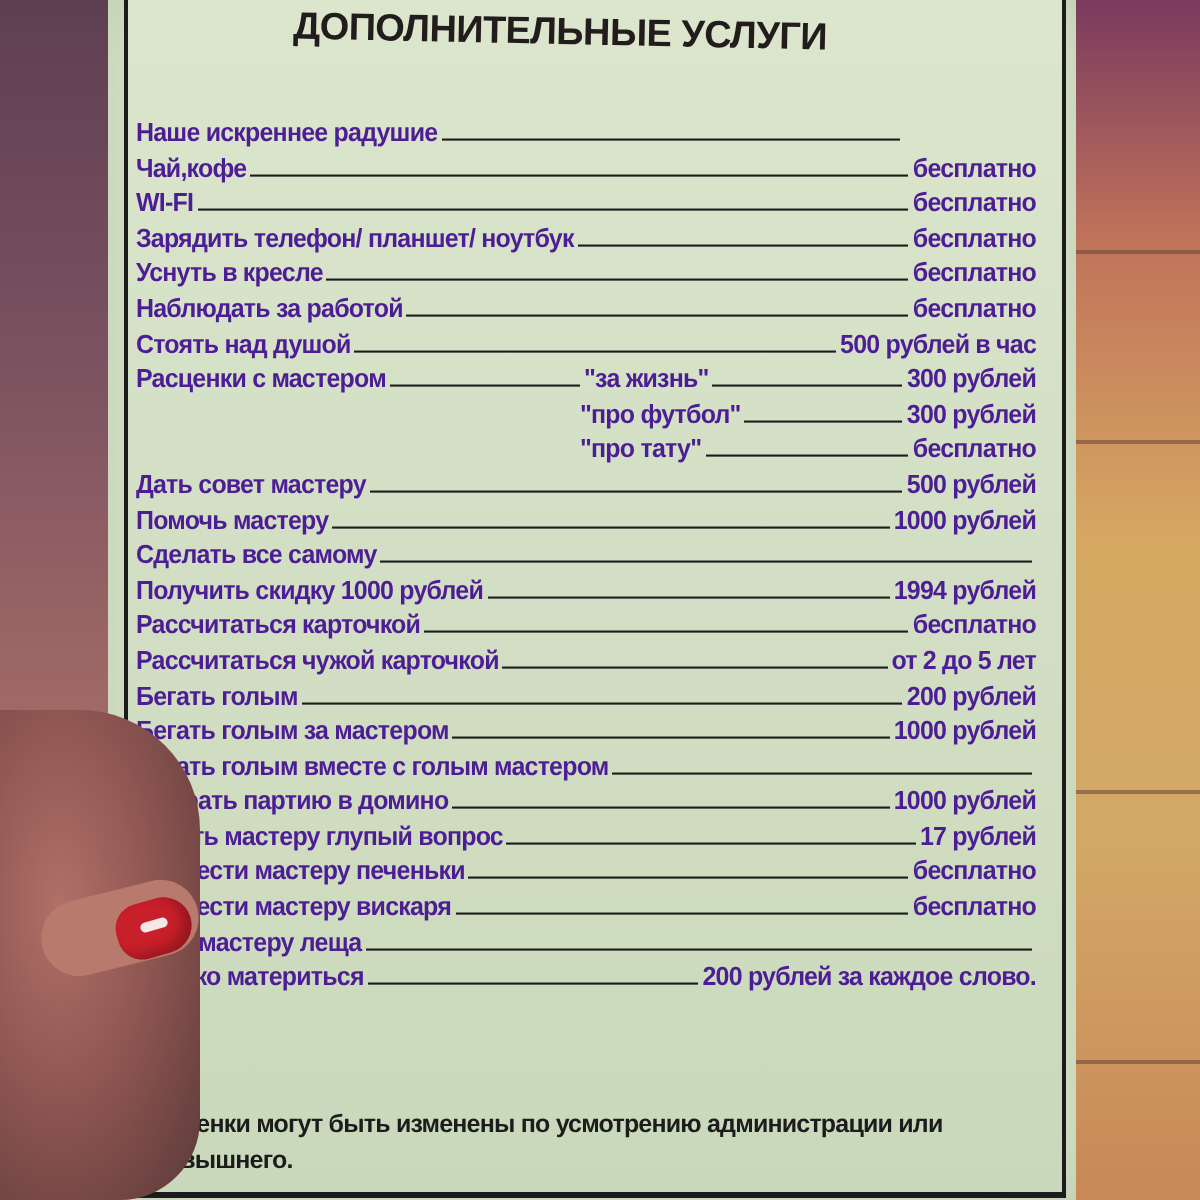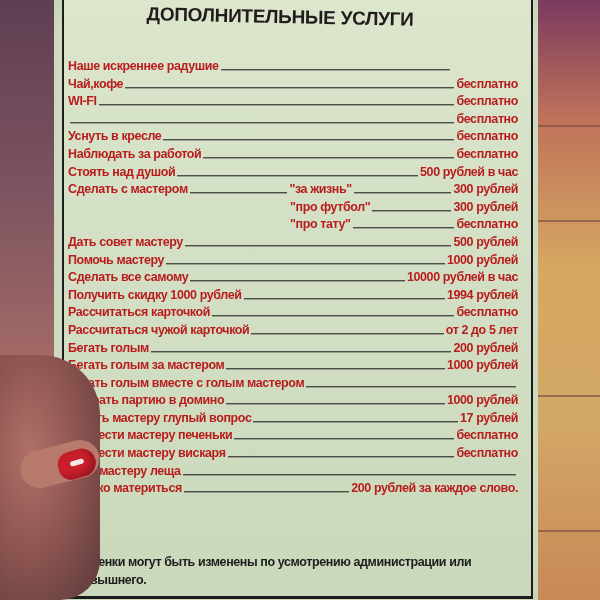--- a/index.html
+++ b/index.html
@@ -28,21 +28,21 @@
     background: linear-gradient(180deg,#dbe6cd 0%, #d4e0c6 40%, #cfdcc0 70%, #c9d8ba 100%);
   }
   .title {
     position:absolute; left:100px; top:6px; width:360px;
     font-weight:bold; font-size:19px; color:#221c1c; letter-spacing:-0.3px;
     transform: rotate(1.2deg); text-align:center;
   }
   .list { position:absolute; left:68px; top:55px; width:450px; }
   .row {
     display:flex; align-items:flex-end; height:17.6px;
-    font-weight:bold; font-size:12.5px; color:#b91c1c; letter-spacing:-0.4px;
+    font-weight:bold; font-size:12.5px; color:#4c1d95; letter-spacing:-0.4px;
     transform: scaleY(1.05);
   }
   .row .label { white-space:nowrap; }
   .row .fill { flex:1; border-bottom:1.5px solid #1c1c1c; margin:0 2px 3px 2px; min-width:10px; }
   .row .mid { white-space:nowrap; }
   .row .price { white-space:nowrap;text-align:right; }
   .row.indent .label { visibility:hidden; }
   .footer {
     position:absolute; left:70px; top:553px; width:450px;
     font-weight:bold; font-size:12.5px; color:#1c1c1c; line-height:18px; letter-spacing:-0.4px;
@@ -92,40 +92,41 @@
       <span class="label">Чай,кофе</span>
       <span class="fill"></span>
       <span class="price">бесплатно</span>
     </div>
     <div class="row">
       <span class="label">WI-FI</span>
       <span class="fill"></span>
       <span class="price">бесплатно</span>
     </div>
     <div class="row">
+      <span class="label">Зарядить телефон/ планшет/ ноутбук</span>
       <span class="fill"></span>
       <span class="price">бесплатно</span>
     </div>
     <div class="row">
       <span class="label">Уснуть в кресле</span>
       <span class="fill"></span>
       <span class="price">бесплатно</span>
     </div>
     <div class="row">
       <span class="label">Наблюдать за работой</span>
       <span class="fill"></span>
       <span class="price">бесплатно</span>
     </div>
     <div class="row">
       <span class="label">Стоять над душой</span>
       <span class="fill"></span>
       <span class="price">500 рублей в час</span>
     </div>
     <div class="row">
-      <span class="label">Сделать с мастером</span>
+      <span class="label">Расценки с мастером</span>
       <span class="fill"></span>
       <span class="mid">"за жизнь"</span>
       <span class="fill"></span>
       <span class="price">300 рублей</span>
     </div>
     <div class="row indent">
       <span class="label"></span>
       <span style="width: 222px; display: inline-block;"></span>
       <span class="mid">"про футбол"</span>
       <span class="fill"></span>
@@ -144,21 +145,20 @@
       <span class="price">500 рублей</span>
     </div>
     <div class="row">
       <span class="label">Помочь мастеру</span>
       <span class="fill"></span>
       <span class="price">1000 рублей</span>
     </div>
     <div class="row">
       <span class="label">Сделать все самому</span>
       <span class="fill"></span>
-      <span class="price">10000 рублей в час</span>
     </div>
     <div class="row">
       <span class="label">Получить скидку 1000 рублей</span>
       <span class="fill"></span>
       <span class="price">1994 рублей</span>
     </div>
     <div class="row">
       <span class="label">Рассчитаться карточкой</span>
       <span class="fill"></span>
       <span class="price">бесплатно</span>

